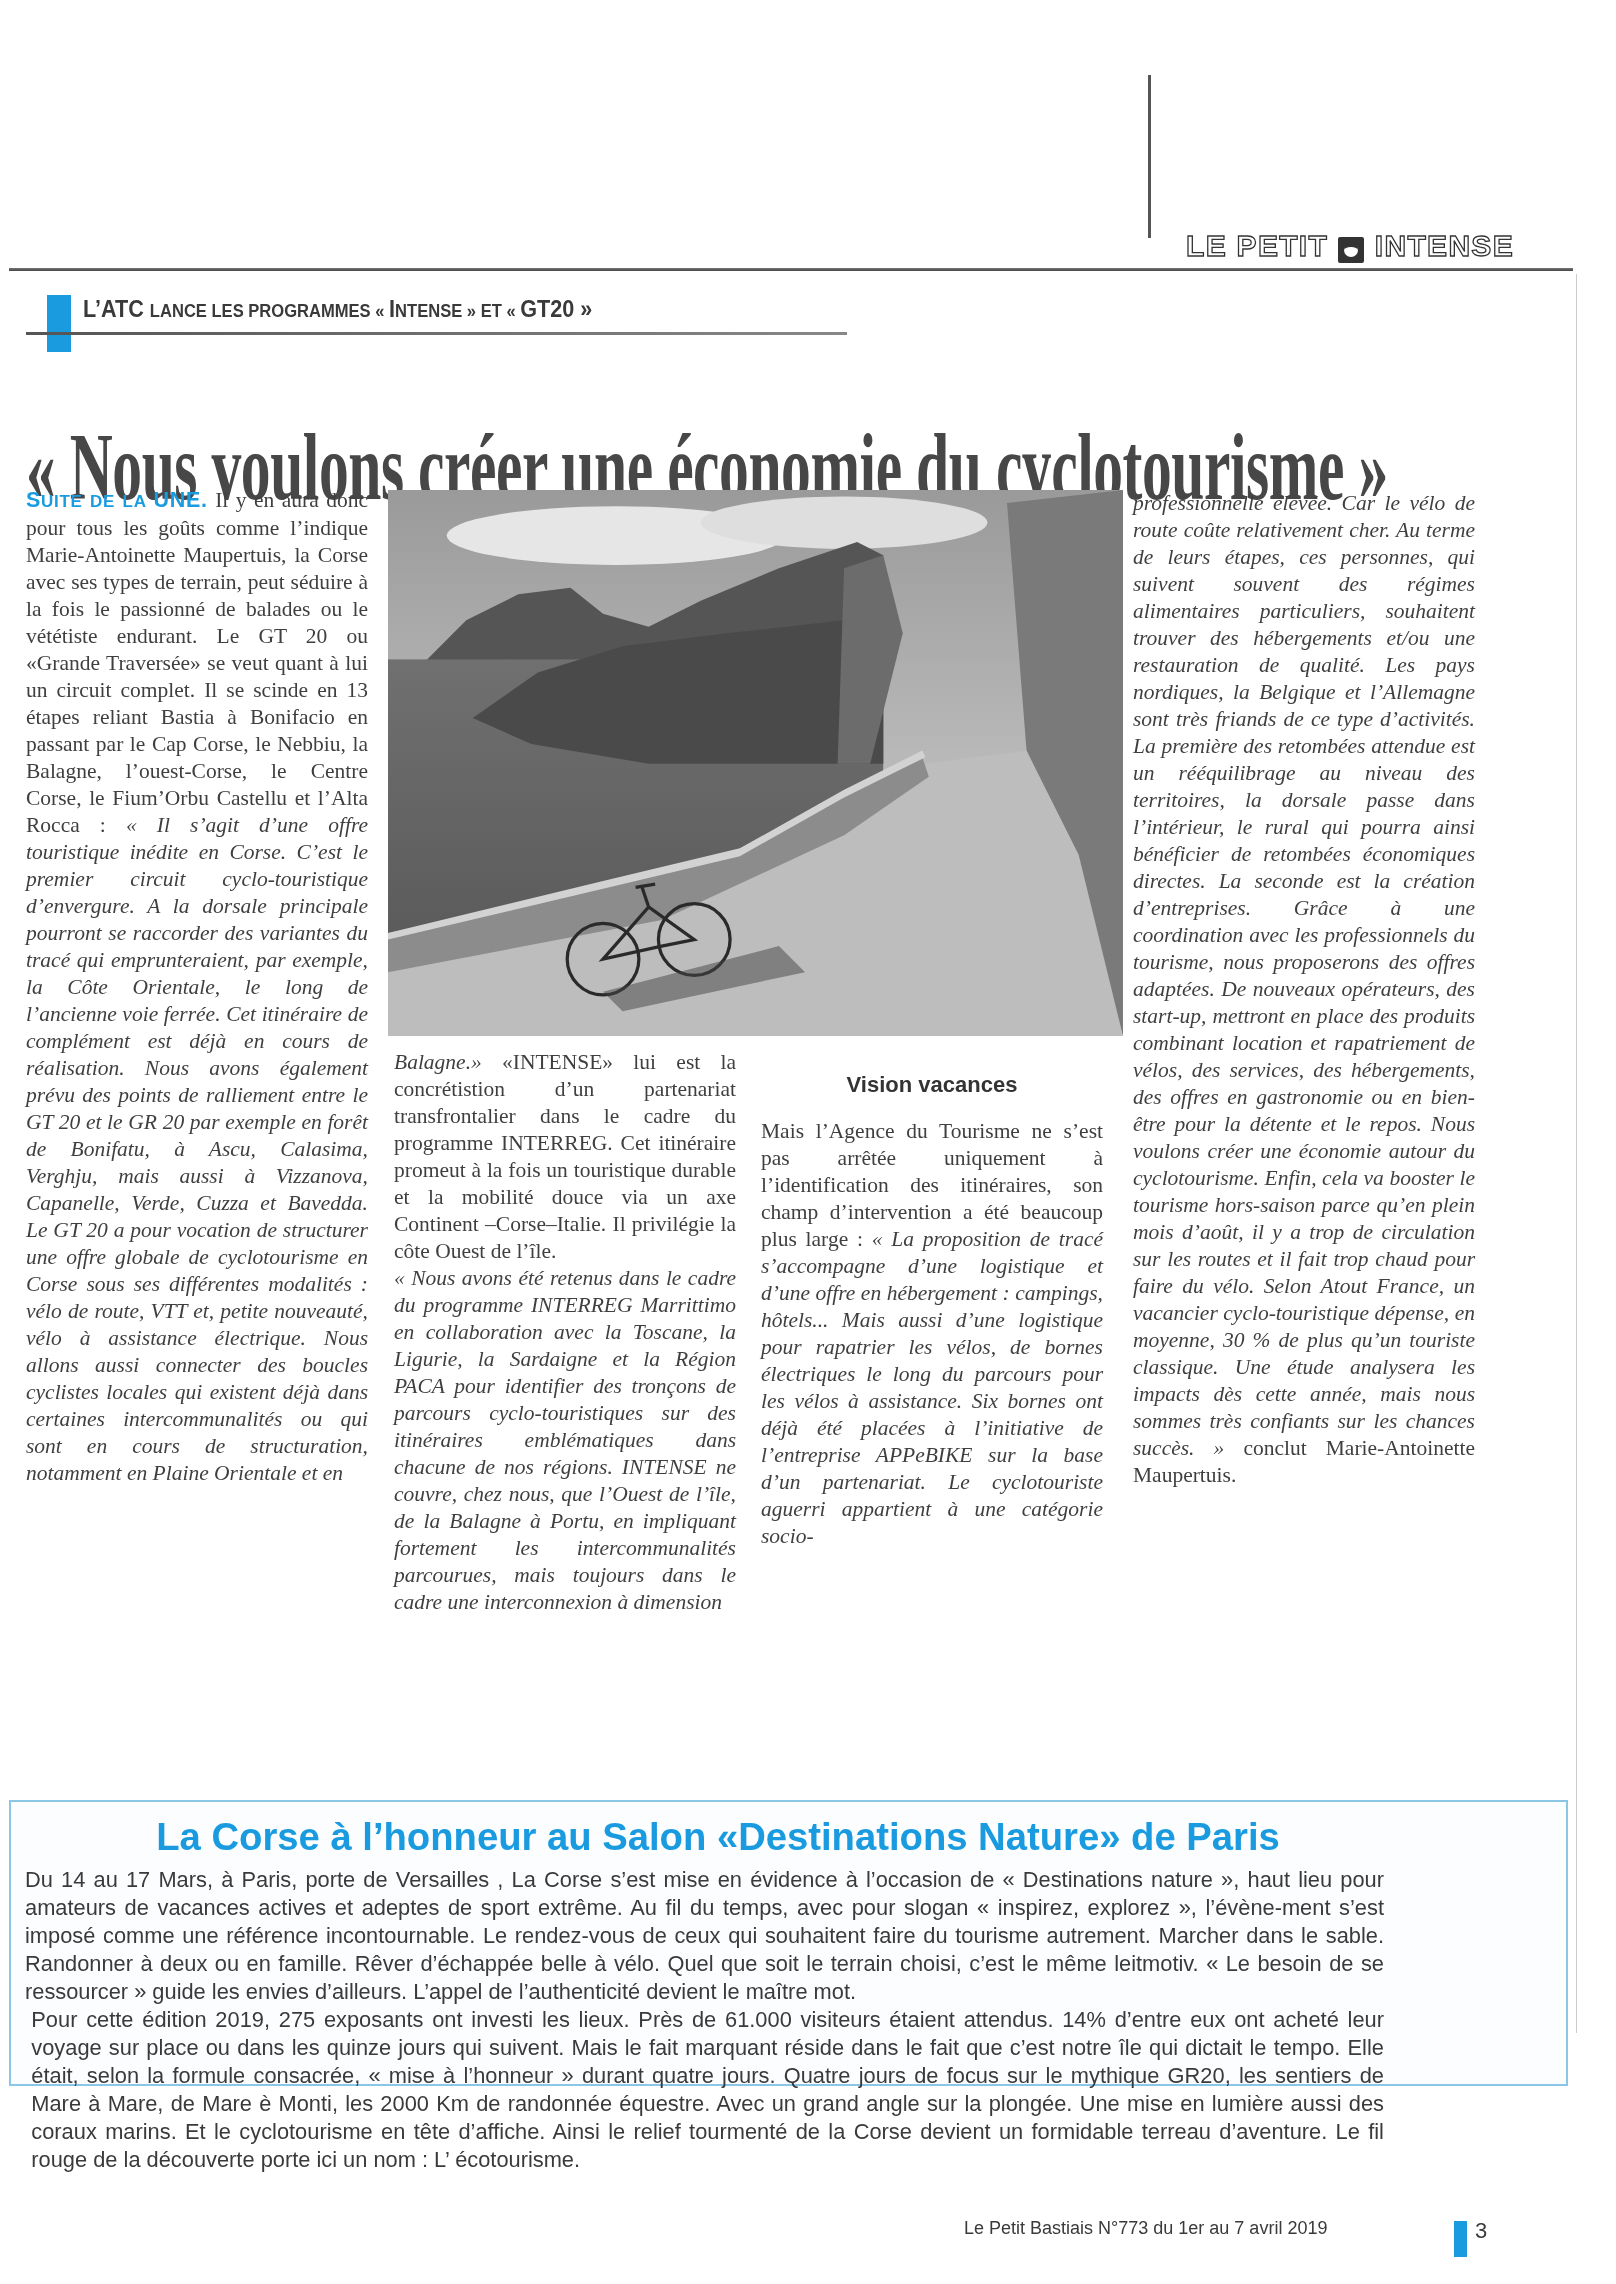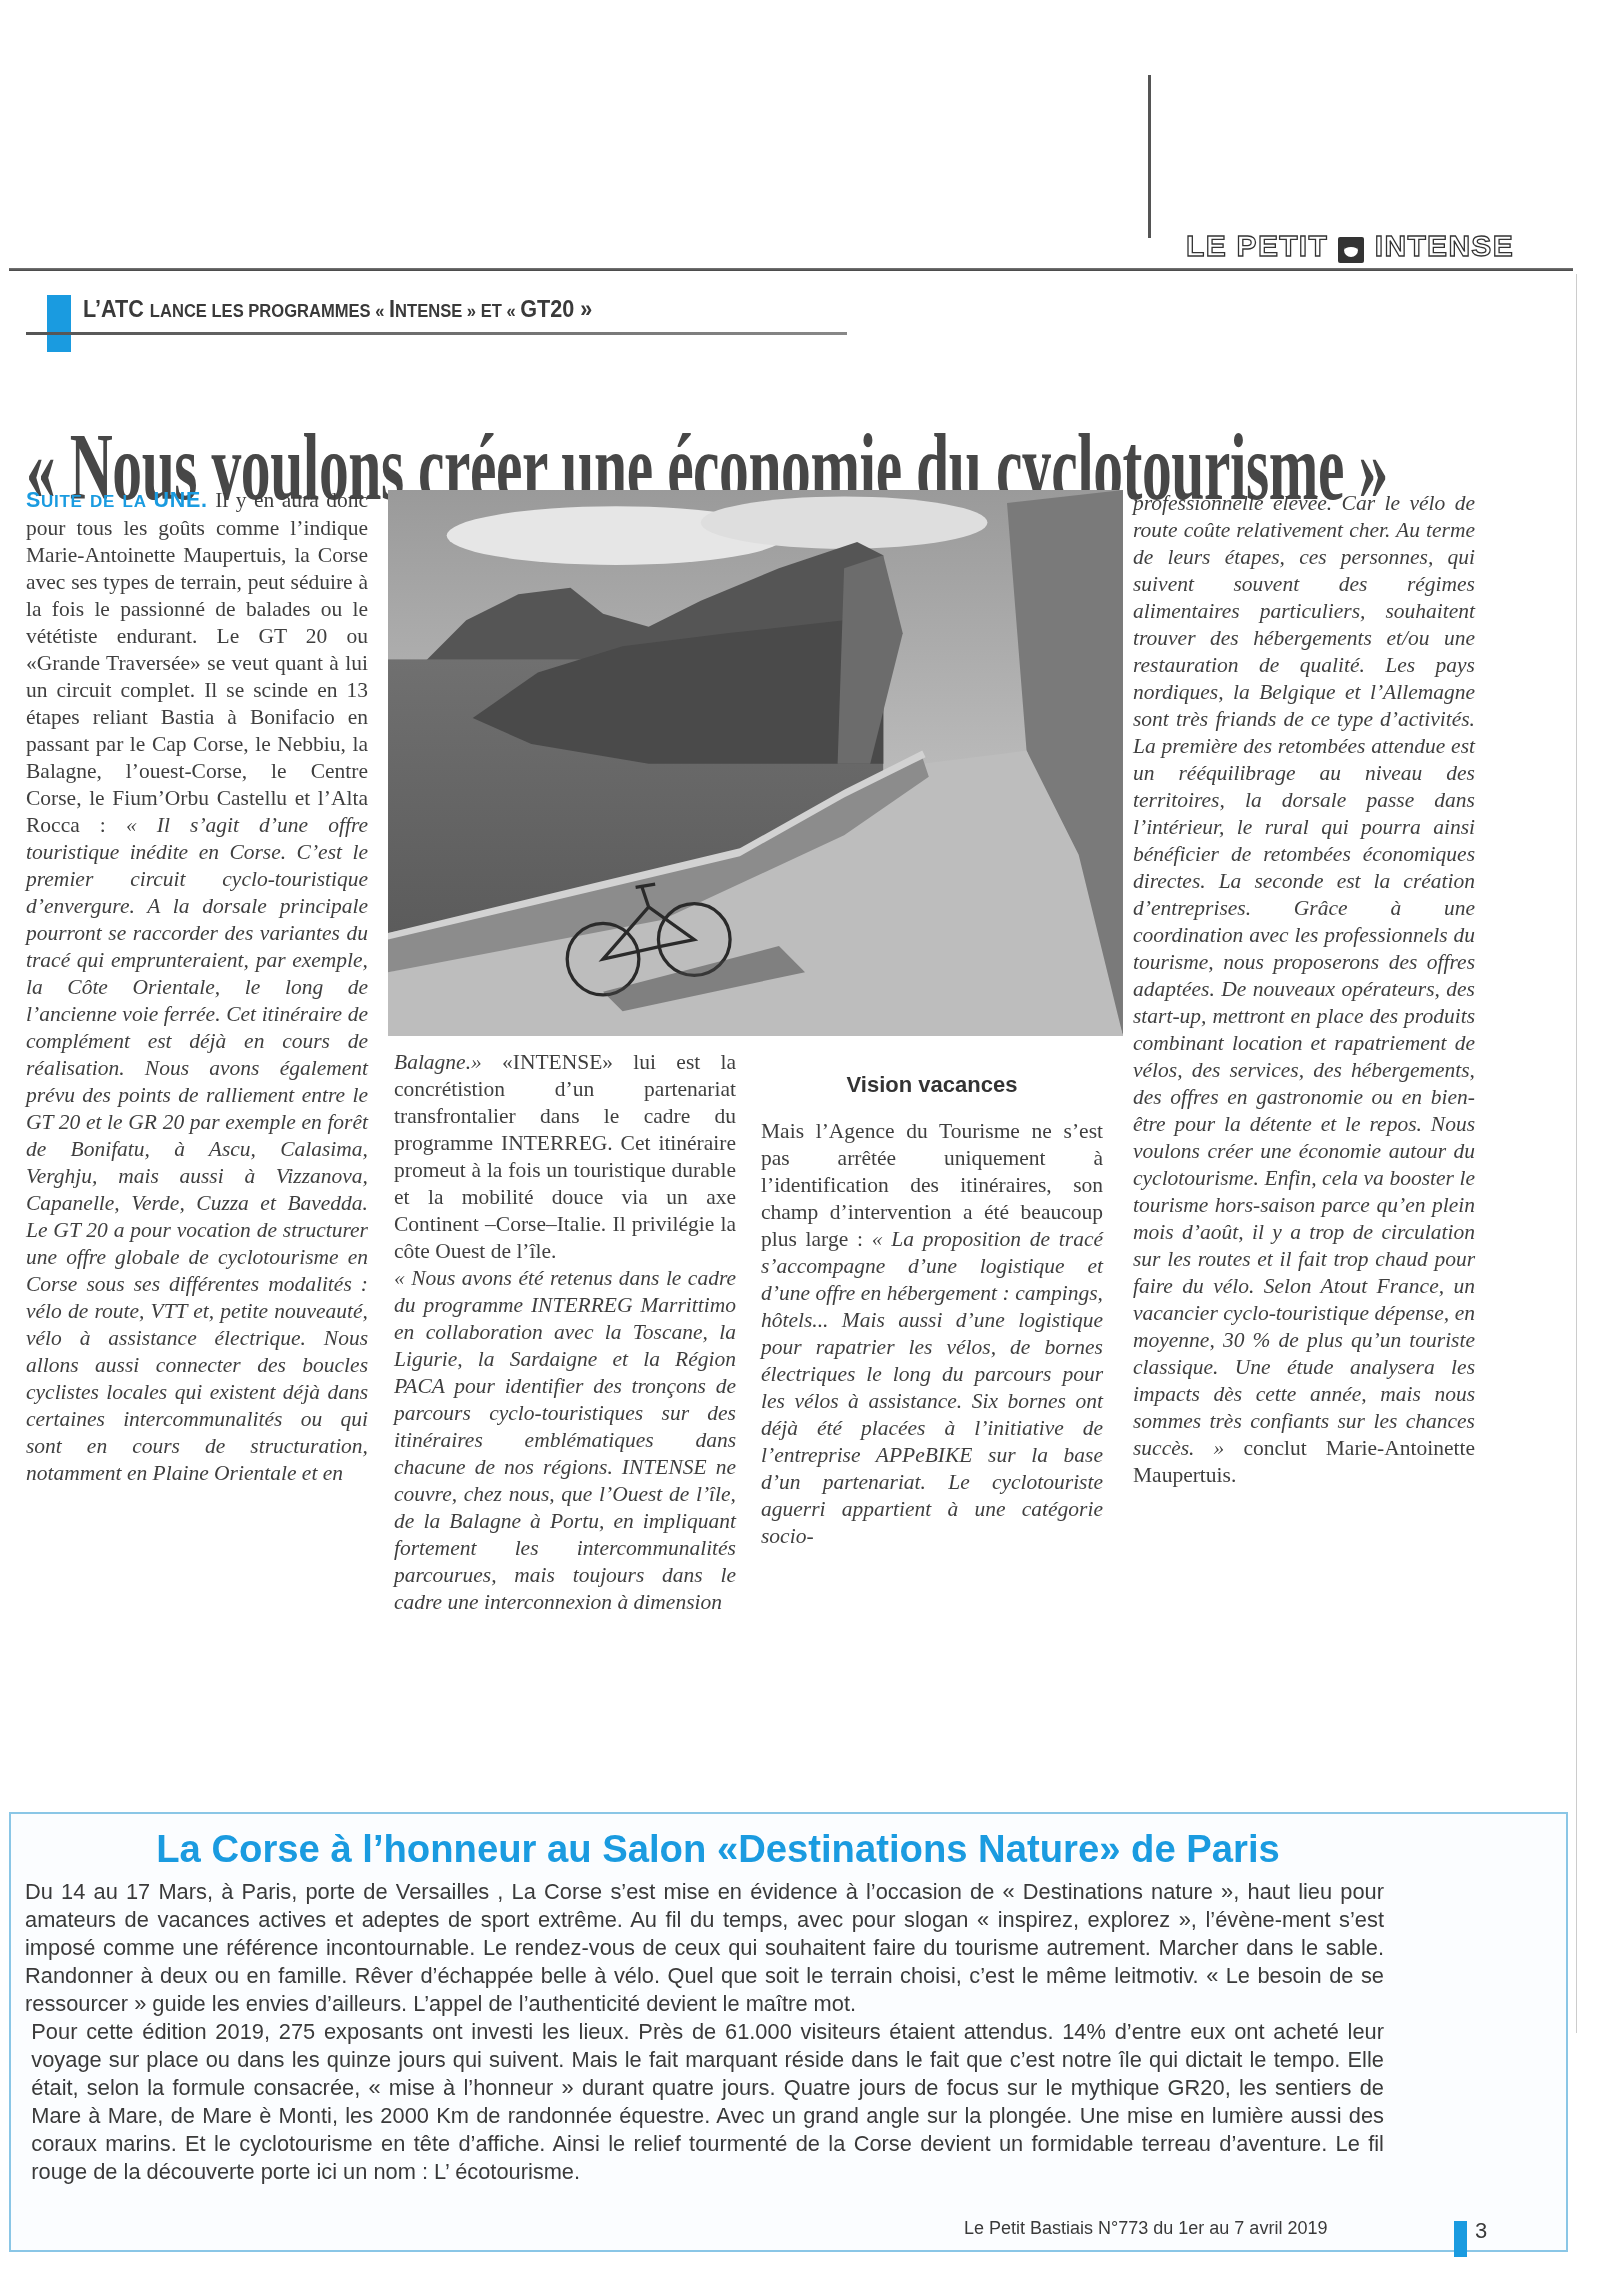--- a/index.html
+++ b/index.html
@@ -26,21 +26,21 @@
     .col2 { left: 394px; top: 1049px; width: 342px; }
     .col3 { left: 761px; top: 1049px; width: 342px; }
     .col4 { left: 1133px; top: 490px; width: 342px; }
     .lead { font-family: "Liberation Sans", sans-serif; font-weight: bold; color: #1a9be0; font-size: 21.5px; letter-spacing: 0.7px; }
     .lead .sm { font-size: 17px; }
     .subhead { font-family: "Liberation Sans", sans-serif; font-weight: bold; font-size: 22px; text-align: center; color: #333; margin: 22px 0 19.5px 0; }
 
     .photo { position: absolute; left: 388px; top: 490px; width: 735px; height: 546px; overflow: hidden; background: #888; }
     .photo svg { display: block; }
 
-    .box { position: absolute; left: 9px; top: 1800px; width: 1559px; height: 440px; border: 2px solid #8ac6e6; background: #fbfdff; box-sizing: border-box; margin-top: 12px; }
+    .box { position: absolute; left: 9px; top: 1800px; width: 1559px; height: 286px; border: 2px solid #8ac6e6; background: #fbfdff; box-sizing: border-box; }
     .box-title { position: absolute; left: 0; top: 13px; width: 1414px; text-align: center; font-family: "Liberation Sans", sans-serif; font-weight: bold; font-size: 39px; color: #1a9be0; transform: scaleX(0.98); }
     .box-body { position: absolute; left: 14.3px; top: 64px; width: 1401px; font-family: "Liberation Sans", sans-serif; font-size: 22.5px; line-height: 28px; color: #3a3a3a; transform: scaleX(0.97); transform-origin: left top; }
     .box-body p { margin: 0; text-align: justify; }
     .box-body p.ind { padding-left: 6.5px; }
 
     .footer { position: absolute; left: 964px; top: 2218px; font-family: "Liberation Sans", sans-serif; font-size: 18px; color: #3a3a3a; }
     .footer-bar { position: absolute; left: 1454px; top: 2221px; width: 13px; height: 36px; background: #1a9be0; }
     .page-num { position: absolute; left: 1475px; top: 2218px; font-family: "Liberation Sans", sans-serif; font-size: 22px; color: #3a3a3a; }
   </style>
 </head>

